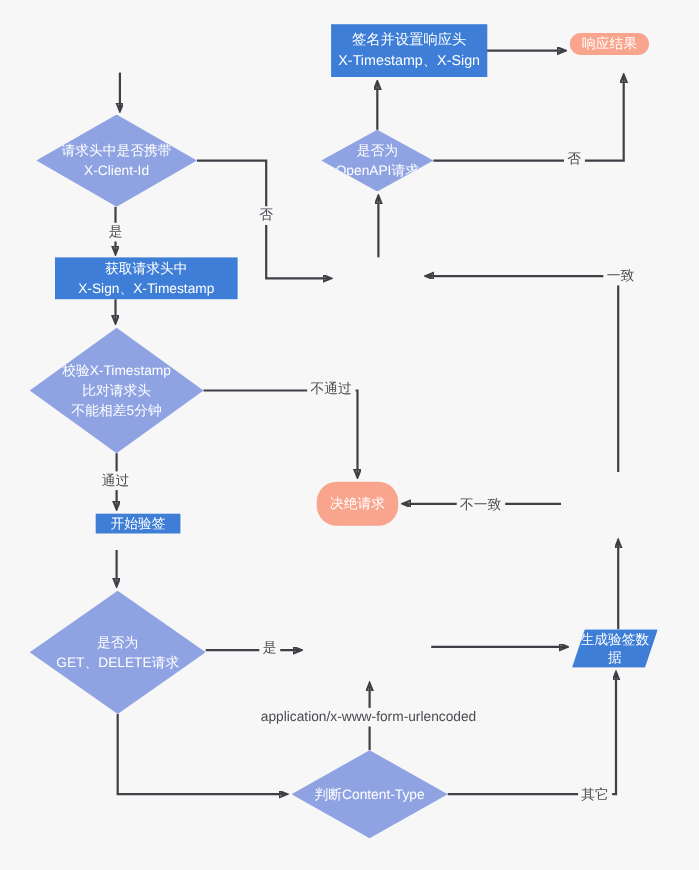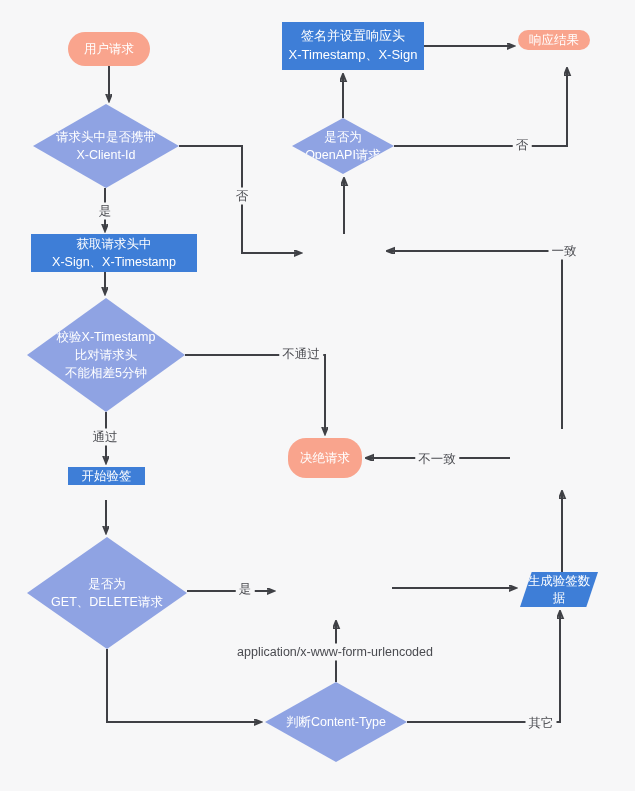--- a/index.html
+++ b/index.html
@@ -22,21 +22,21 @@
   .edges{position:absolute;left:0;top:0;width:635px;height:791px;z-index:1;}
   .edges path{stroke:var(--line,#3f4045);stroke-width:2;fill:none;marker-end:url(#arrow);}
   .arrowhead{fill:var(--line,#3f4045);}
   .node{
     position:absolute;z-index:2;
     display:flex;align-items:center;justify-content:center;
     text-align:center;color:var(--node_text,#fff);
     white-space:pre-line;line-height:1.45;
     font-size:12.5px;
   }
-  .process{background:var(--process_fill);}
+  .process{background:var(--process_fill);margin-left:19px;}
   .terminal{background:var(--terminal_fill);border-radius:18px;}
   .decision{
     background:var(--decision_fill);
     clip-path:polygon(50% 0,100% 50%,50% 100%,0 50%);
   }
   .parallelogram{
     background:var(--process_fill);
     clip-path:polygon(15% 0,100% 0,85% 100%,0 100%);
   }
   .elabel{
@@ -73,21 +73,20 @@
     <path d="M392,588 H515"></path>
     <path d="M562,572 V492"></path>
     <path d="M510,458 H367"></path>
     <path d="M562,429 V251 H388"></path>
     <path d="M344,234 V179"></path>
     <path d="M343,118 V75"></path>
     <path d="M394,146 H567 V69"></path>
     <path d="M424,46 H513"></path>
   </svg>
 
-  <div class="node terminal" style="left:68px;top:32px;width:82px;height:34px">用户请求</div>
 
   <div class="node process" style="left:282px;top:22px;width:142px;height:48px;font-size:13px">签名并设置响应头
 X-Timestamp、X-Sign</div>
 
   <div class="node terminal" style="left:518px;top:30px;width:72px;height:20px">响应结果</div>
 
   <div class="node decision" style="left:33px;top:104px;width:146px;height:84px">请求头中是否携带
 X-Client-Id</div>
 
   <div class="node decision" style="left:292px;top:118px;width:102px;height:56px">是否为

